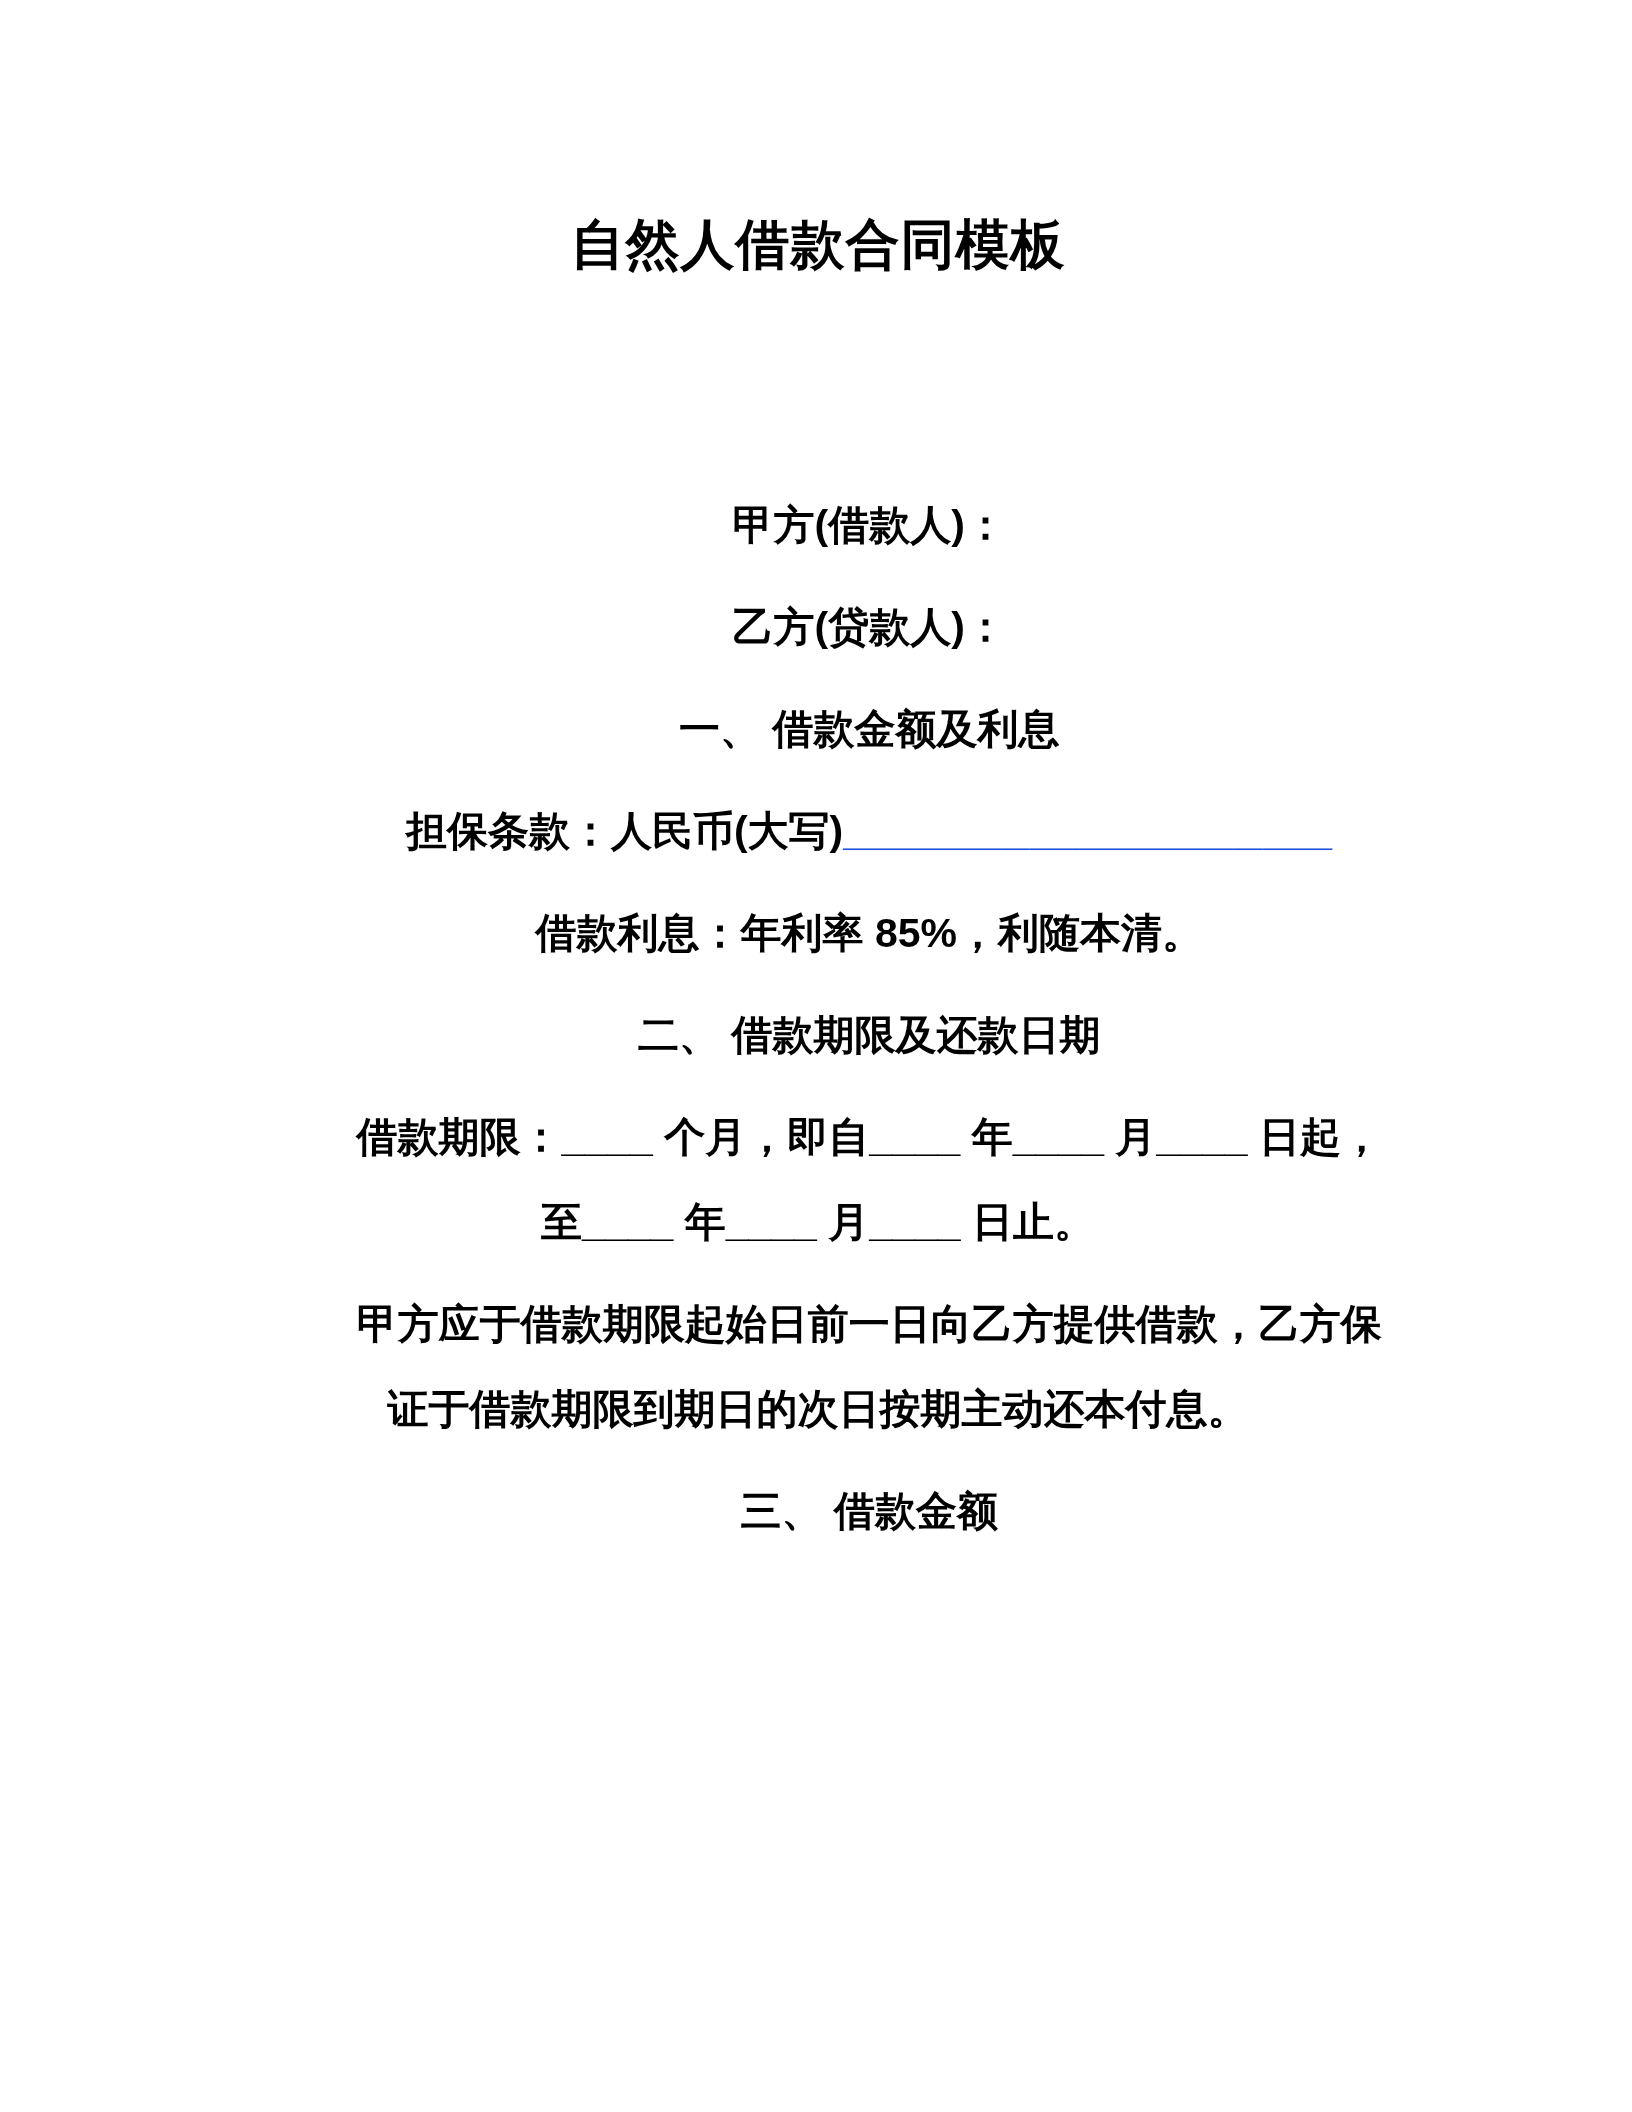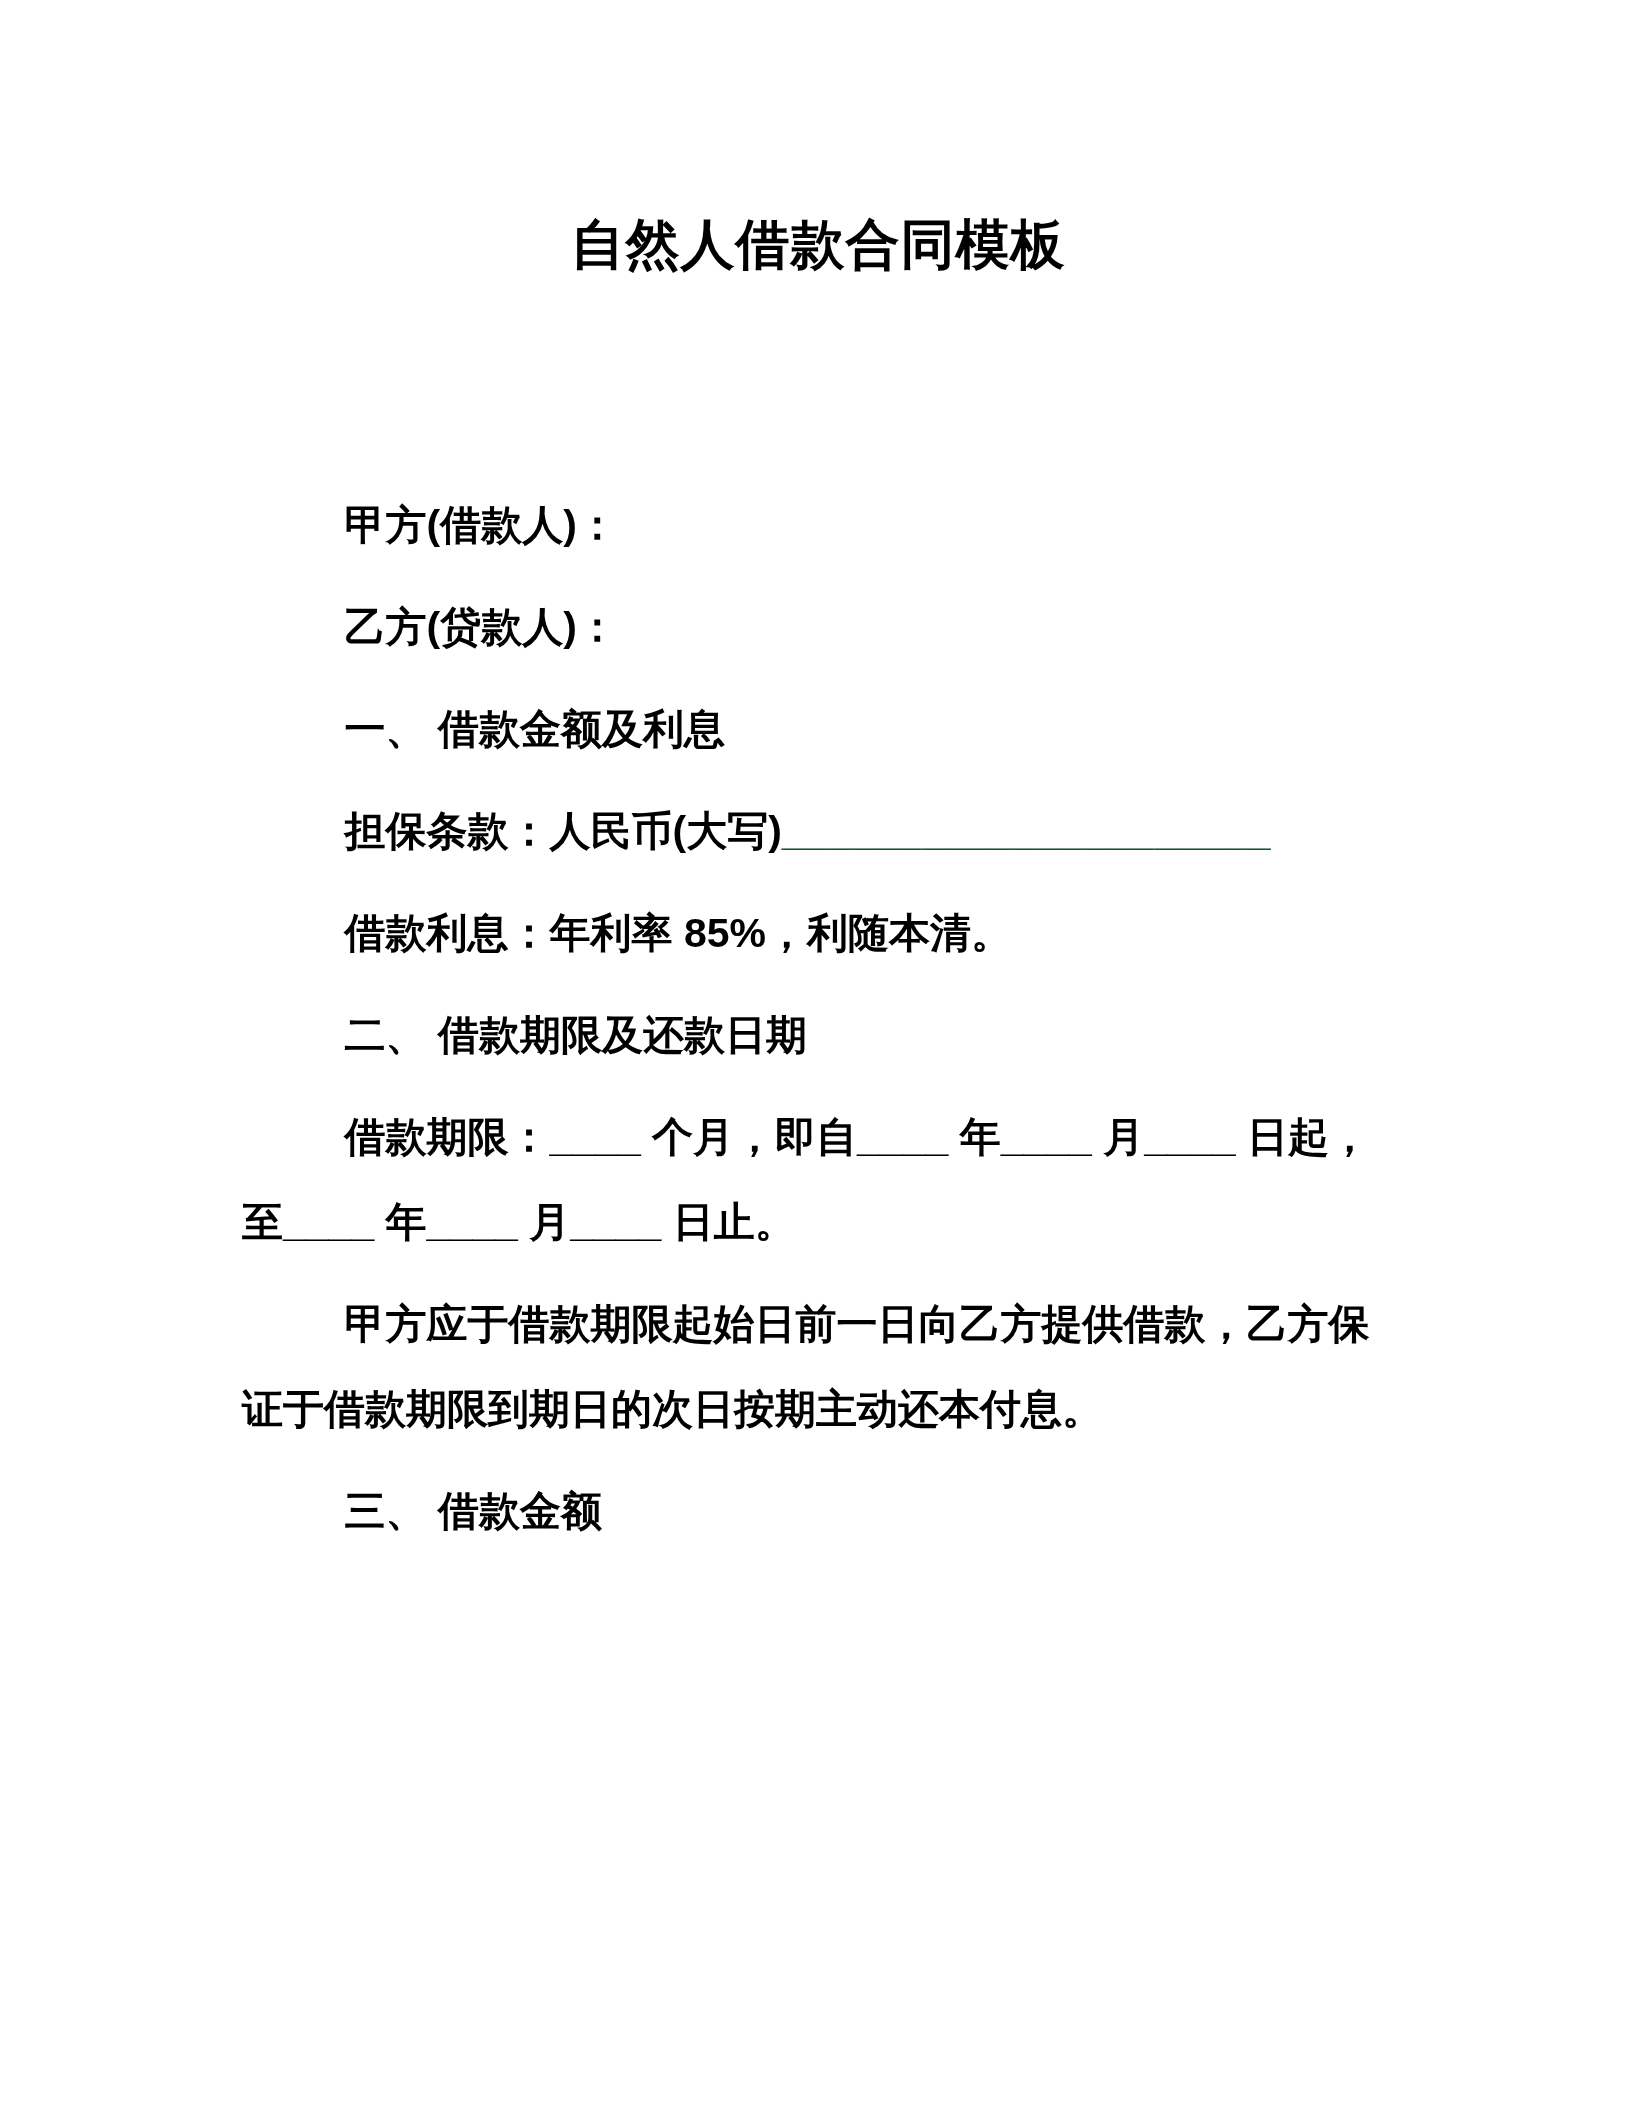--- a/index.html
+++ b/index.html
@@ -29,26 +29,26 @@
     text-align: center;
     letter-spacing: 1px;
     white-space: nowrap;
   }
   .para {
     margin: 0 0 17px 0;
     font-size: 41px;
     line-height: 85px;
     font-weight: 700;
     text-indent: 2.5em;
-    text-align: left;
+    text-align: center;
     word-break: break-all;
     overflow-wrap: anywhere;
   }
   .amount-blank {
-    color: #14532d;
+    color: #1d4ed8;
     letter-spacing: 0.5px;
     white-space: nowrap;
   }
 </style>
 </head>
 <body>
 
 <div class="page">
 
   <h1 class="doc-title">自然人借款合同模板</h1>

